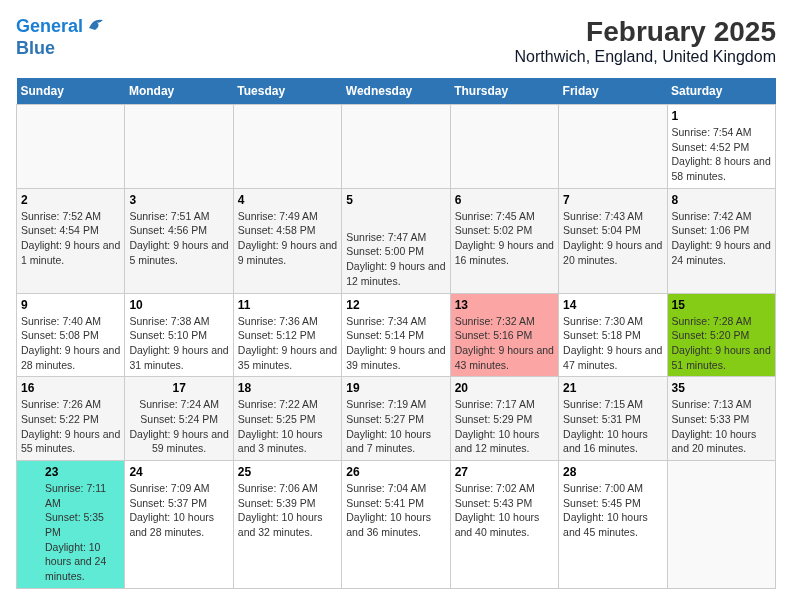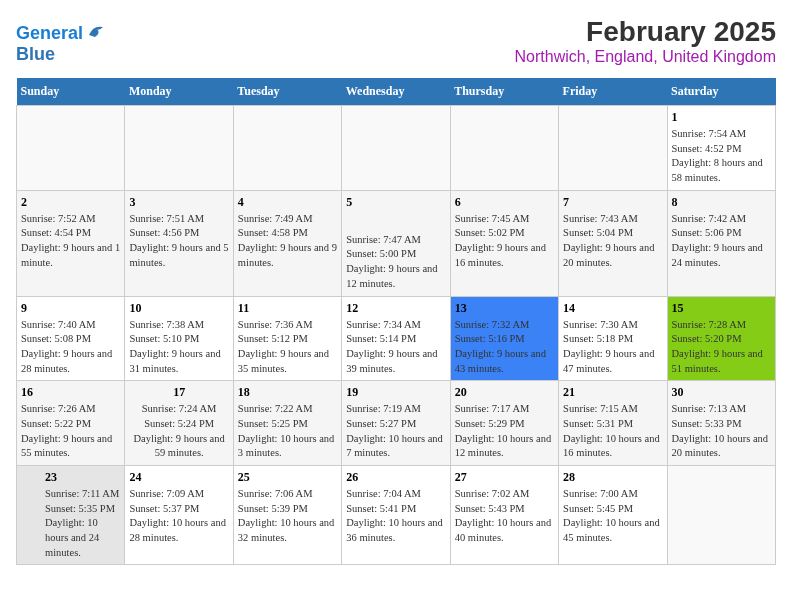--- a/index.html
+++ b/index.html
@@ -6,21 +6,21 @@
     body {
       font-family: Arial, sans-serif;
       background: #fff;
       width: 792px;
       min-height: 612px;
       padding: 16px;
     }
     .header {
       display: flex;
       justify-content: space-between;
-      align-items: flex-end;
+      align-items: flex-start;
       margin-bottom: 12px;
     }
     .logo {
       display: flex;
       align-items: center;
     }
     .logo-text {
       font-size: 18px;
       font-weight: bold;
       color: #333;
@@ -32,27 +32,26 @@
     .title-block {
       text-align: right;
     }
     .month-title {
       font-size: 28px;
       font-weight: bold;
       color: #333;
     }
     .location-title {
       font-size: 16px;
-      color: #a21caf;
+      color: #0f172a;
     }
     table {
       width: 100%;
       border-collapse: collapse;
       font-size: 11px;
-      font-family: Liberation Serif, serif;
     }
     th {
       background-color: #2e75b6;
       color: white;
       padding: 6px 4px;
       text-align: left;
       font-size: 12px;
       font-weight: bold;
     }
     td {
@@ -163,21 +162,21 @@
         </td>
         <td style="background: rgb(245, 245, 245);">
           <div class="day-num">7</div>
           <div class="day-info" style="white-space: pre-line;">Sunrise: 7:43 AM
 Sunset: 5:04 PM
 Daylight: 9 hours and 20 minutes.</div>
         </td>
         <td style="background: rgb(245, 245, 245);">
           <div class="day-num">8</div>
           <div class="day-info" style="white-space: pre-line;">Sunrise: 7:42 AM
-Sunset: 5:06 PM
+Sunset: 1:06 PM
 Daylight: 9 hours and 24 minutes.</div>
         </td>
       </tr>
       <tr>
         <td style="background: rgb(255, 255, 255);">
           <div class="day-num">9</div>
           <div class="day-info" style="white-space: pre-line;">Sunrise: 7:40 AM
 Sunset: 5:08 PM
 Daylight: 9 hours and 28 minutes.</div>
         </td>
@@ -192,21 +191,21 @@
           <div class="day-info" style="white-space: pre-line;">Sunrise: 7:36 AM
 Sunset: 5:12 PM
 Daylight: 9 hours and 35 minutes.</div>
         </td>
         <td style="background: rgb(255, 255, 255);">
           <div class="day-num">12</div>
           <div class="day-info" style="white-space: pre-line;">Sunrise: 7:34 AM
 Sunset: 5:14 PM
 Daylight: 9 hours and 39 minutes.</div>
         </td>
-        <td style="background: #3b82f6;">
+        <td style="background: #fca5a5;">
           <div class="day-num">13</div>
           <div class="day-info" style="white-space: pre-line;">Sunrise: 7:32 AM
 Sunset: 5:16 PM
 Daylight: 9 hours and 43 minutes.</div>
         </td>
         <td style="background: rgb(255, 255, 255);">
           <div class="day-num">14</div>
           <div class="day-info" style="white-space: pre-line;">Sunrise: 7:30 AM
 Sunset: 5:18 PM
 Daylight: 9 hours and 47 minutes.</div>
@@ -249,28 +248,28 @@
 Sunset: 5:29 PM
 Daylight: 10 hours and 12 minutes.</div>
         </td>
         <td style="background: rgb(245, 245, 245);">
           <div class="day-num">21</div>
           <div class="day-info" style="white-space: pre-line;">Sunrise: 7:15 AM
 Sunset: 5:31 PM
 Daylight: 10 hours and 16 minutes.</div>
         </td>
         <td style="background: rgb(245, 245, 245);">
-          <div class="day-num">30</div>
+          <div class="day-num">35</div>
           <div class="day-info" style="white-space: pre-line;">Sunrise: 7:13 AM
 Sunset: 5:33 PM
 Daylight: 10 hours and 20 minutes.</div>
         </td>
       </tr>
       <tr>
-        <td style="background: #e5e5e5; padding-left: 28px;">
+        <td style="background: #5eead4; padding-left: 28px;">
           <div class="day-num">23</div>
           <div class="day-info" style="white-space: pre-line;">Sunrise: 7:11 AM
 Sunset: 5:35 PM
 Daylight: 10 hours and 24 minutes.</div>
         </td>
         <td style="background: rgb(255, 255, 255);">
           <div class="day-num">24</div>
           <div class="day-info" style="white-space: pre-line;">Sunrise: 7:09 AM
 Sunset: 5:37 PM
 Daylight: 10 hours and 28 minutes.</div>

